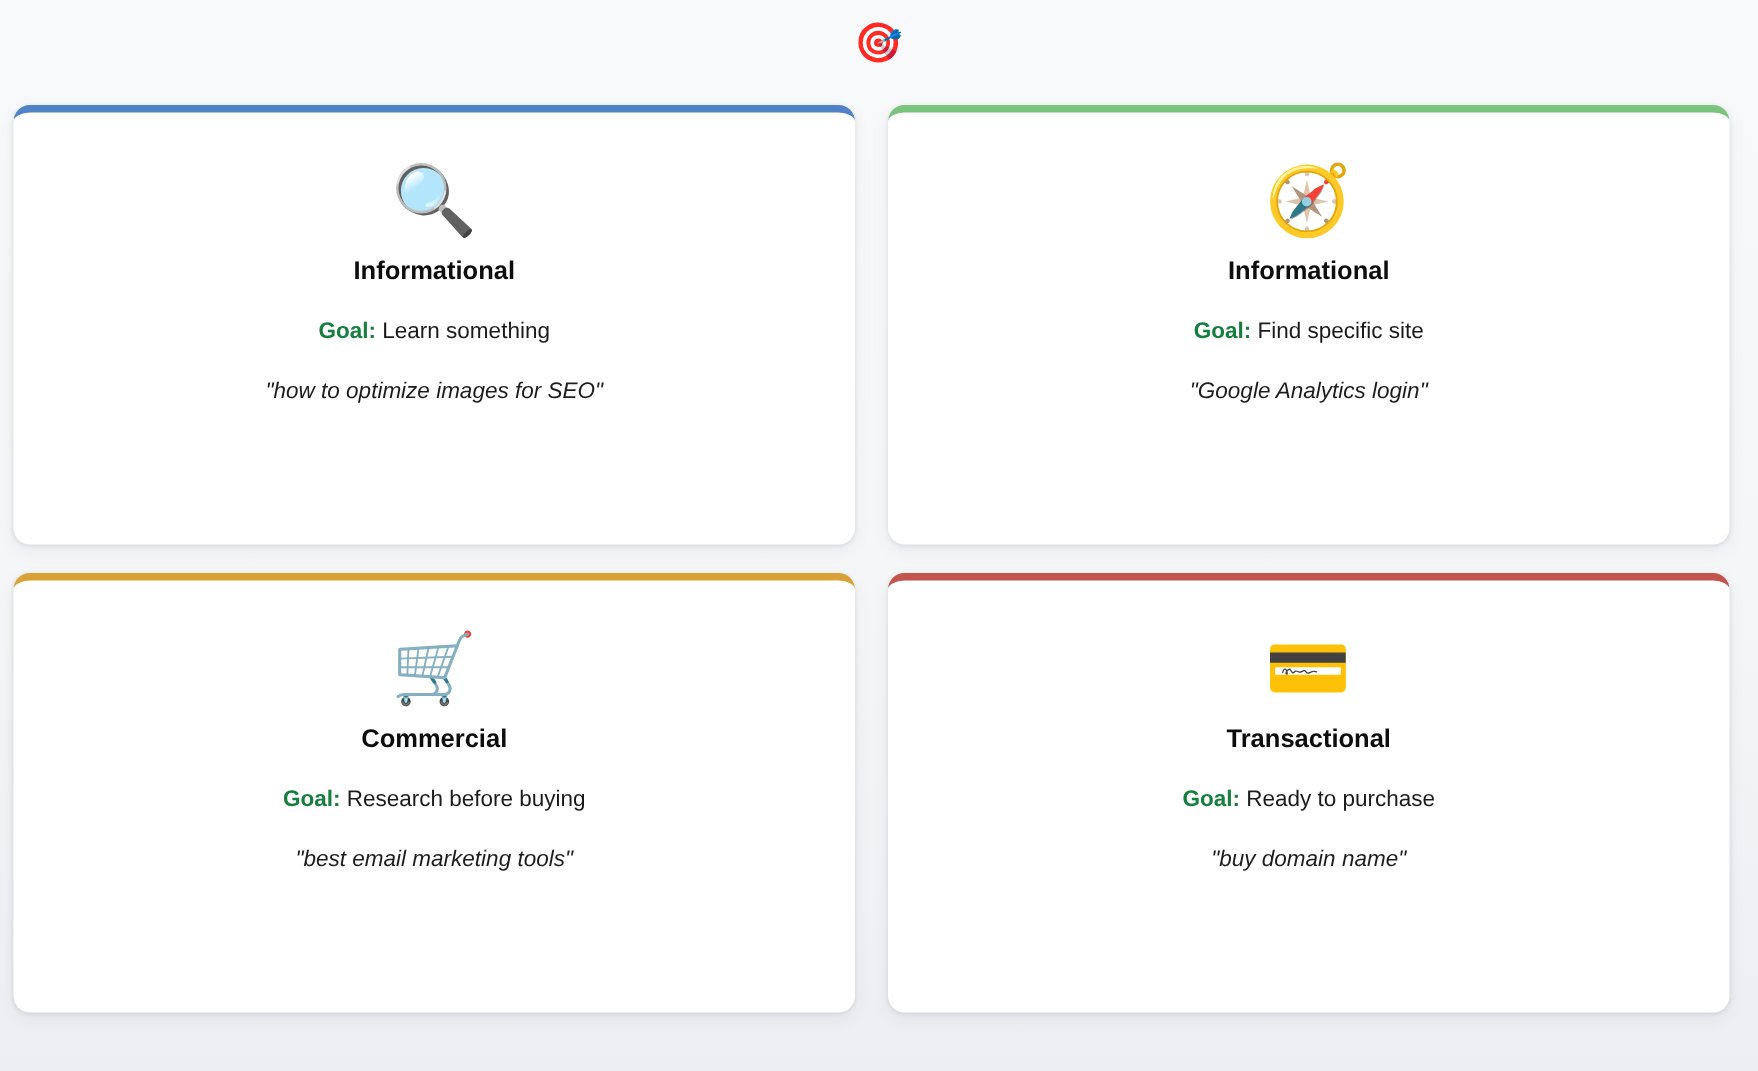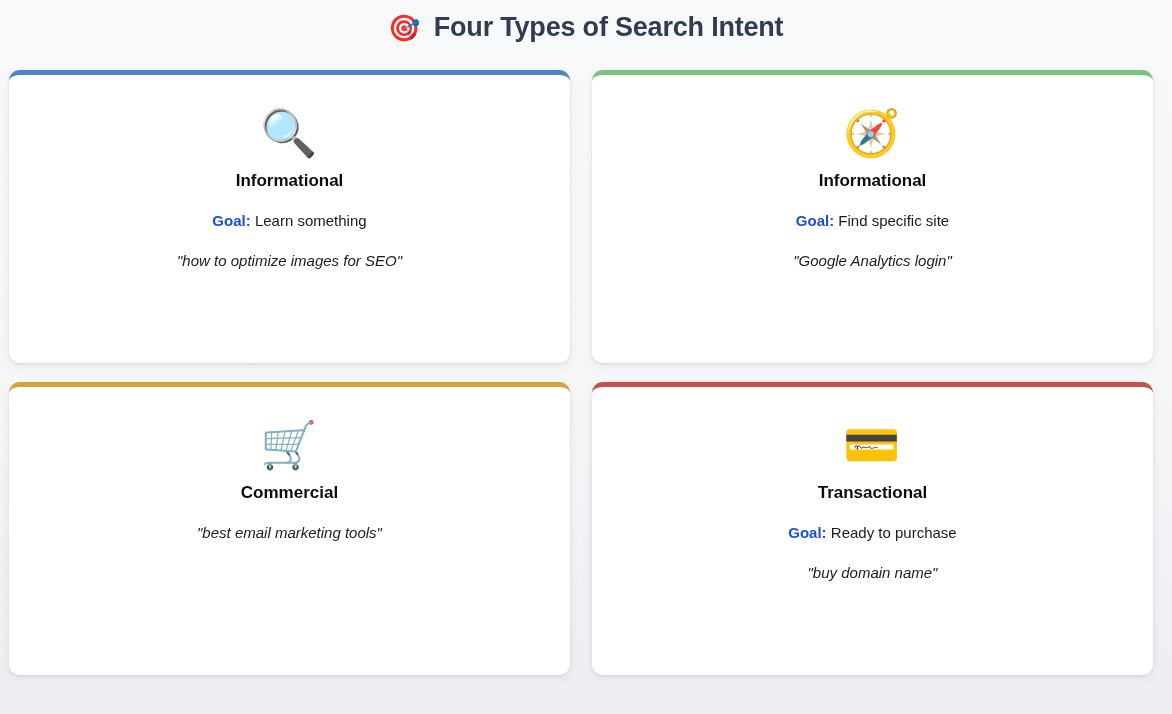--- a/index.html
+++ b/index.html
@@ -86,40 +86,39 @@
   }
   .card-line {
     margin-top: 21px;
     font-size: 15px;
     color: #1b1b1b;
     text-align: center;
     line-height: 1.25;
   }
   .card-line .lbl {
     font-weight: bold;
-    color: #1d4ed8;
+    color: #15803d;
   }
   .card-example {
     margin-top: 21px;
     font-size: 15px;
     font-style: italic;
     color: #1d1d1d;
     text-align: center;
     line-height: 1.25;
   }
 </style>
 </head>
 <body>
 
 <div class="page">
 
   <div class="header">
     <div class="header-title">
       <span class="header-emoji">🎯</span>
-      <span>Four Types of Search Intent</span>
     </div>
   </div>
 
   <div class="grid">
 
     <div class="card" style="border-top-color:#4f82c6;">
       <div class="card-emoji">🔍</div>
       <div class="card-title">Informational</div>
       <div class="card-line">
         <span class="lbl">Goal:</span>
@@ -134,20 +133,24 @@
       <div class="card-line">
         <span class="lbl">Goal:</span>
         <span>Find specific site</span>
       </div>
       <div class="card-example">"Google Analytics login"</div>
     </div>
 
     <div class="card" style="border-top-color:#d9a236;">
       <div class="card-emoji">🛒</div>
       <div class="card-title">Commercial</div>
+      <div class="card-line">
+        <span class="lbl">Goal:</span>
+        <span>Research before buying</span>
+      </div>
       <div class="card-example">"best email marketing tools"</div>
     </div>
 
     <div class="card" style="border-top-color:#c2544d;">
       <div class="card-emoji">💳</div>
       <div class="card-title">Transactional</div>
       <div class="card-line">
         <span class="lbl">Goal:</span>
         <span>Ready to purchase</span>
       </div>

